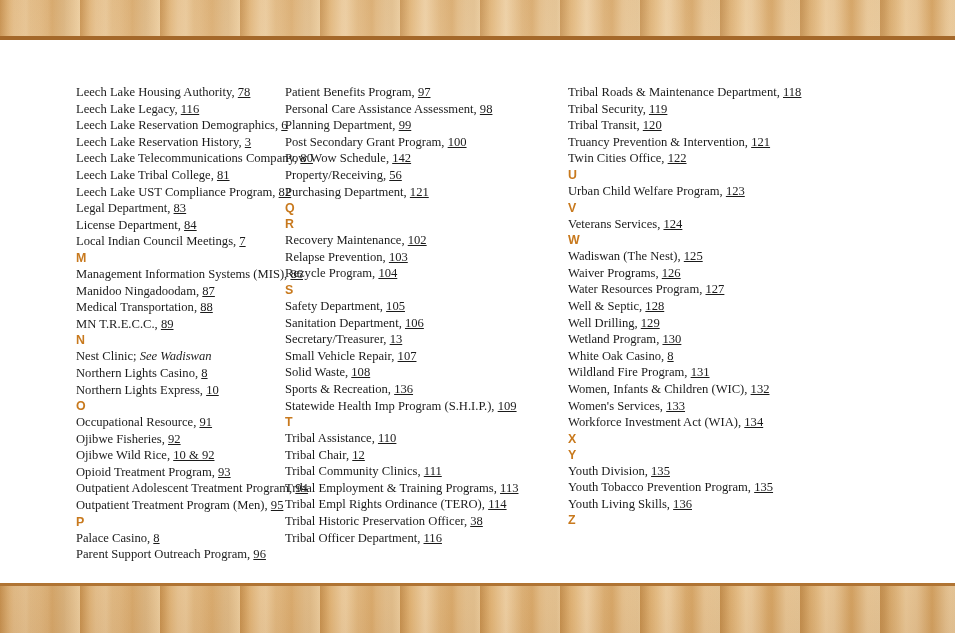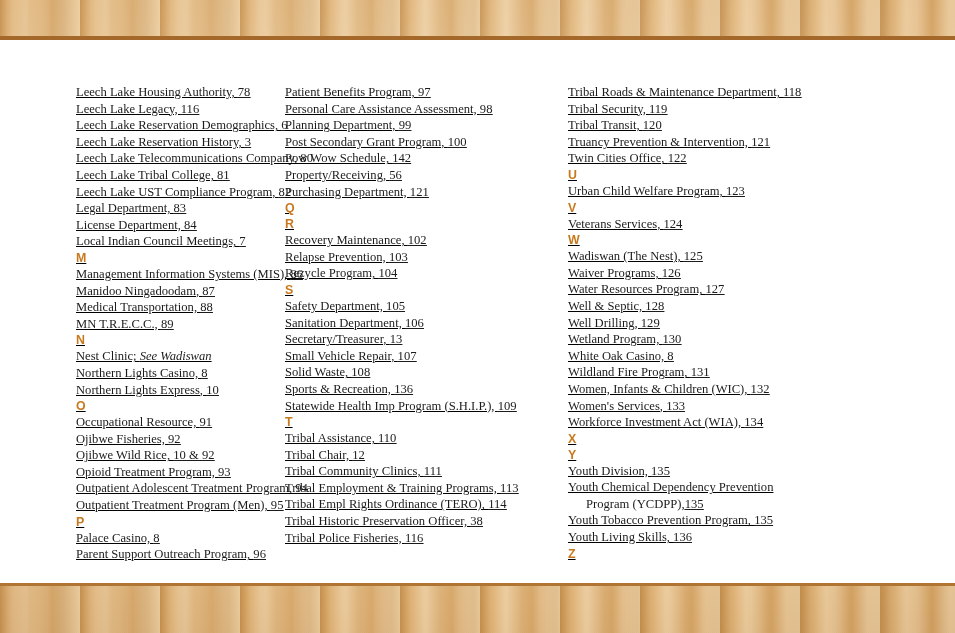--- a/index.html
+++ b/index.html
@@ -70,21 +70,20 @@
     height: 3px;
     background: #b07433;
   }
   
   .columns {
     position: absolute;
     left: 0;
     top: 84px;
     width: 955px;
     display: flex;
-    text-decoration: underline;
   }
   .col {
     box-sizing: border-box;
   }
   .col-1 { width: 283px; padding-left: 76px; }
   .col-2 { width: 283px; padding-left: 2px; }
   .col-3 { width: 389px; padding-left: 2px; }
 
   .entry {
     font-size: 12.6px;
@@ -199,21 +198,21 @@
       <div class="entry"><span>Solid Waste, </span><span class="pg">108</span></div>
       <div class="entry"><span>Sports &amp; Recreation, </span><span class="pg">136</span></div>
       <div class="entry"><span>Statewide Health Imp Program (S.H.I.P.), </span><span class="pg">109</span></div>
       <div class="letter">T</div>
       <div class="entry"><span>Tribal Assistance, </span><span class="pg">110</span></div>
       <div class="entry"><span>Tribal Chair, </span><span class="pg">12</span></div>
       <div class="entry"><span>Tribal Community Clinics, </span><span class="pg">111</span></div>
       <div class="entry"><span>Tribal Employment &amp; Training Programs, </span><span class="pg">113</span></div>
       <div class="entry"><span>Tribal Empl Rights Ordinance (TERO), </span><span class="pg">114</span></div>
       <div class="entry"><span>Tribal Historic Preservation Officer, </span><span class="pg">38</span></div>
-      <div class="entry"><span>Tribal Police Fisheries, </span><span class="pg">116</span></div>
+      <div class="entry"><span>Tribal Officer Department, </span><span class="pg">116</span></div>
     </div>
   <div class="col col-3">
       <div class="entry"><span>Tribal Roads &amp; Maintenance Department, </span><span class="pg">118</span></div>
       <div class="entry"><span>Tribal Security, </span><span class="pg">119</span></div>
       <div class="entry"><span>Tribal Transit, </span><span class="pg">120</span></div>
       <div class="entry"><span>Truancy Prevention &amp; Intervention, </span><span class="pg">121</span></div>
       <div class="entry"><span>Twin Cities Office, </span><span class="pg">122</span></div>
       <div class="letter">U</div>
       <div class="entry"><span>Urban Child Welfare Program, </span><span class="pg">123</span></div>
       <div class="letter">V</div>
@@ -226,21 +225,20 @@
       <div class="entry"><span>Well Drilling, </span><span class="pg">129</span></div>
       <div class="entry"><span>Wetland Program, </span><span class="pg">130</span></div>
       <div class="entry"><span>White Oak Casino, </span><span class="pg">8</span></div>
       <div class="entry"><span>Wildland Fire Program, </span><span class="pg">131</span></div>
       <div class="entry"><span>Women, Infants &amp; Children (WIC), </span><span class="pg">132</span></div>
       <div class="entry"><span>Women's Services, </span><span class="pg">133</span></div>
       <div class="entry"><span>Workforce Investment Act (WIA), </span><span class="pg">134</span></div>
       <div class="letter">X</div>
       <div class="letter">Y</div>
       <div class="entry"><span>Youth Division, </span><span class="pg">135</span></div>
-      <div class="entry wrap"><span>Youth Chemical Dependency Prevention</span><br><span class="indent">Program (YCDPP), </span><span class="pg">135</span></div>
       <div class="entry"><span>Youth Tobacco Prevention Program, </span><span class="pg">135</span></div>
       <div class="entry"><span>Youth Living Skills, </span><span class="pg">136</span></div>
       <div class="letter">Z</div>
     </div>
 </div>
 
 <div class="footer">
   <span class="footer-title">Resource &amp; Information Guide</span>
   <span class="footer-page">141</span>
 </div>

